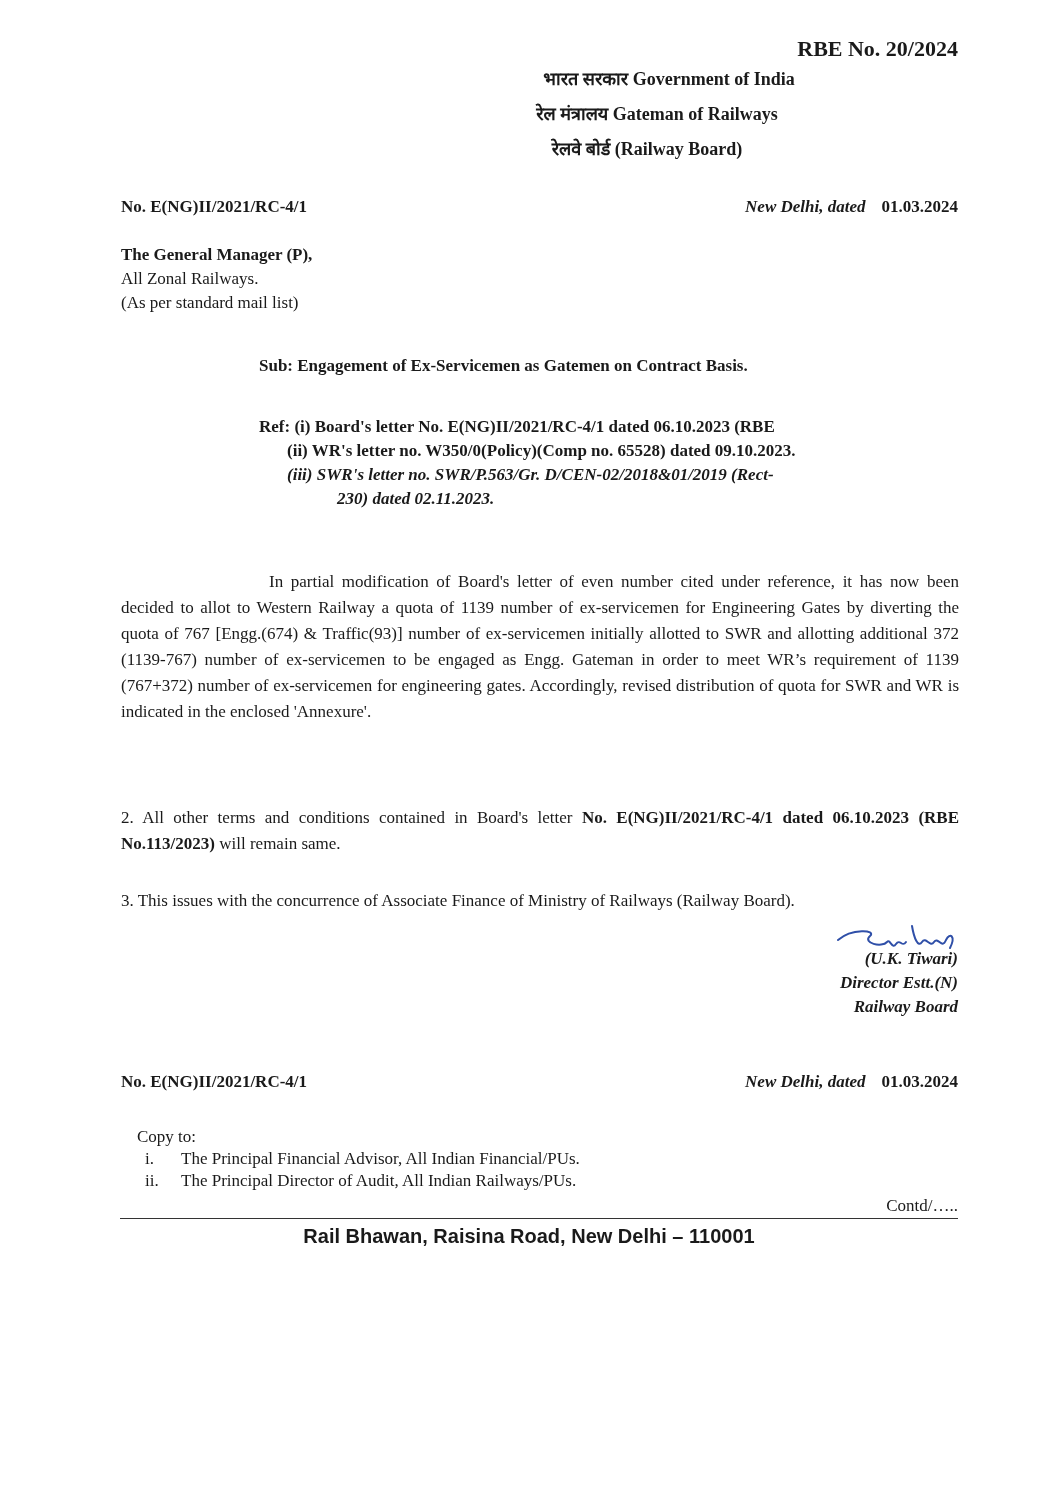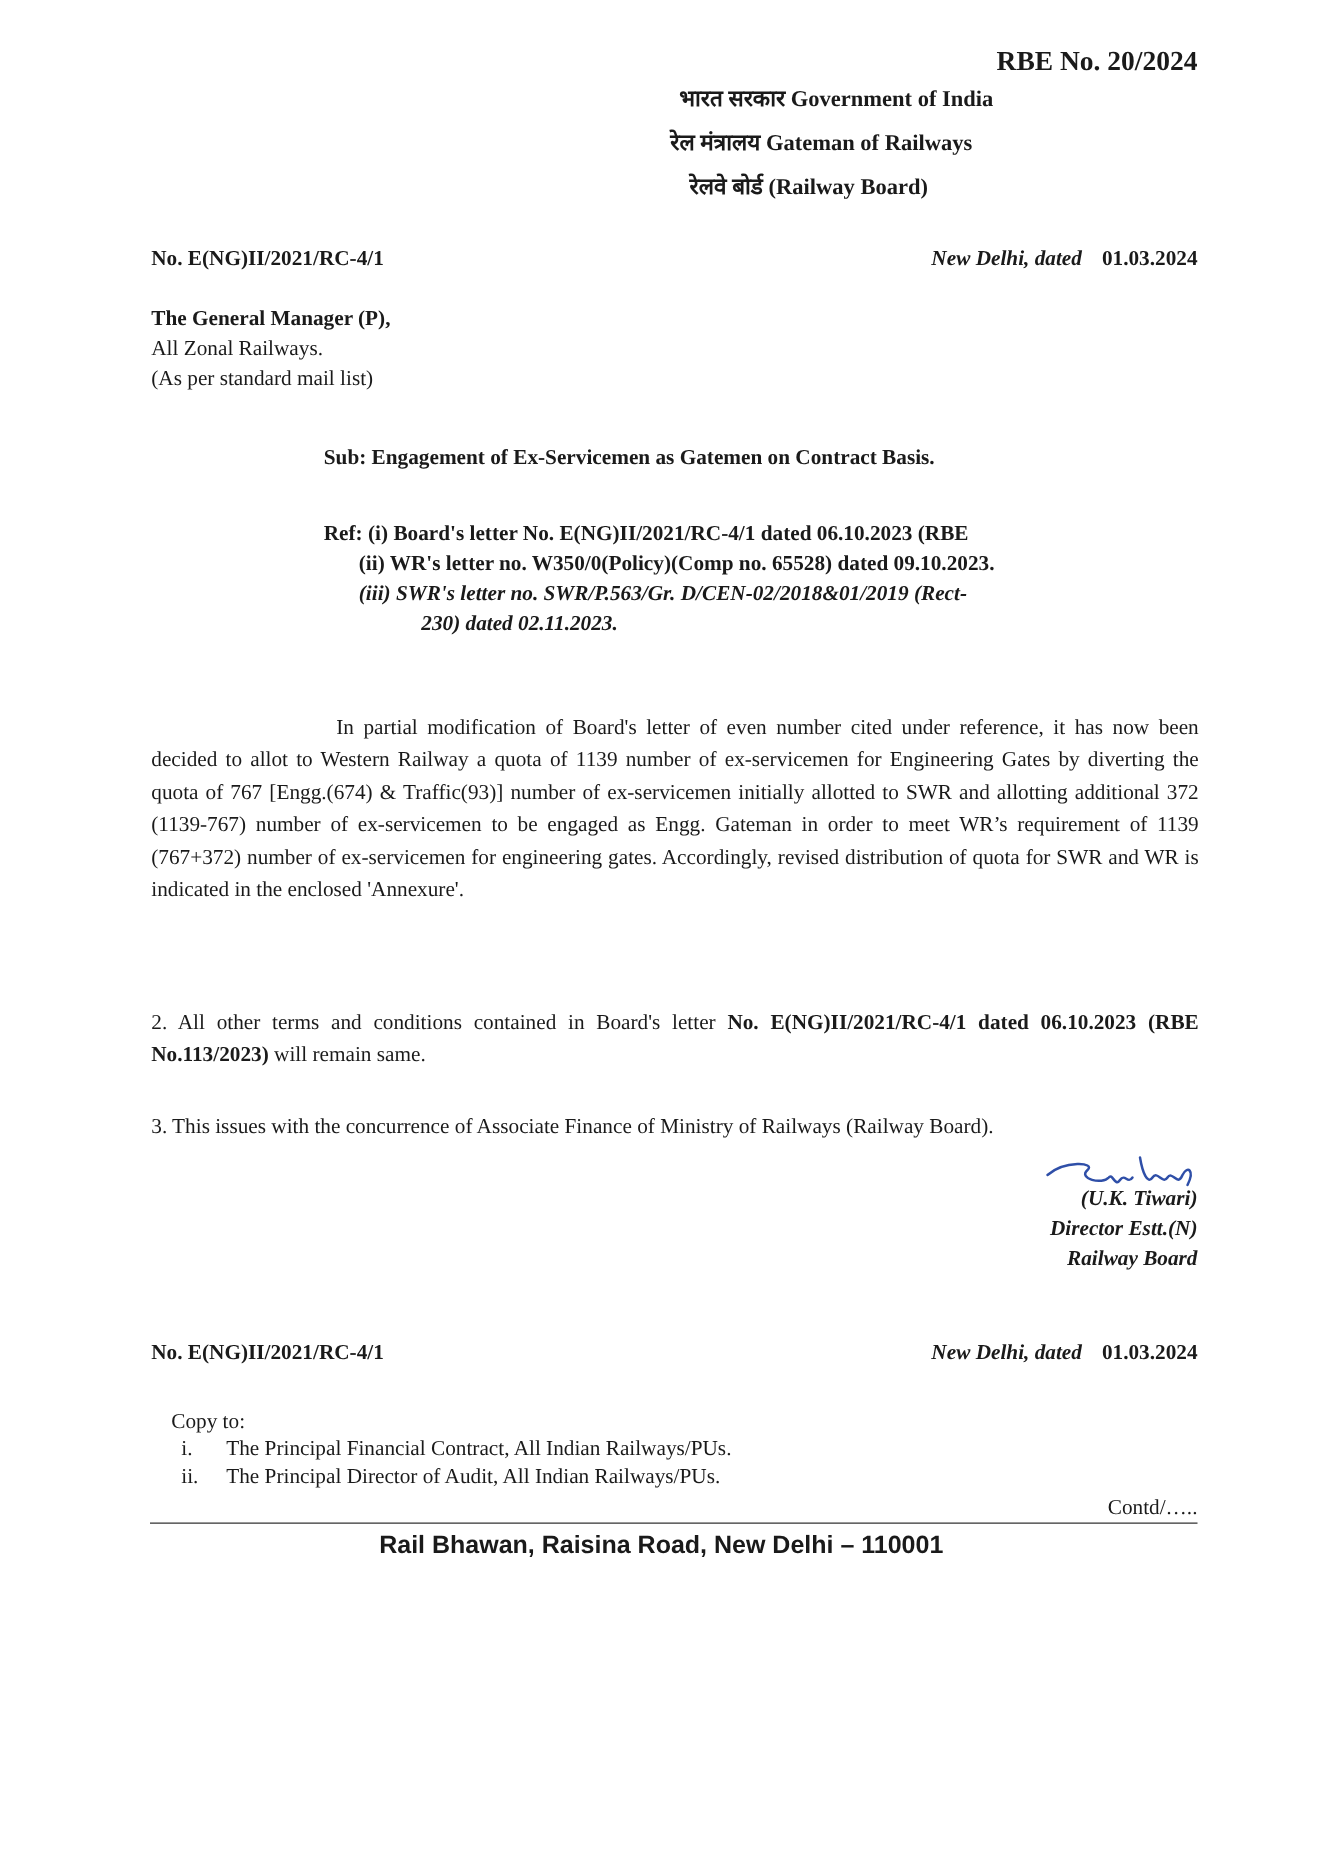--- a/index.html
+++ b/index.html
@@ -117,21 +117,21 @@
 
 <div id="ref-no-bottom" class="abs t b">No. E(NG)II/2021/RC-4/1</div>
 <div id="dated-bottom" class="abs t b">
   <span class="dlabel">New Delhi, dated</span><span>01.03.2024</span>
 </div>
 
 <div id="copyto" class="abs t">
   <div>Copy to:</div>
   <div class="item">
     <span class="num">i.</span>
-    <span>The Principal Financial Contract, All Indian Railways/PUs.</span>
+    <span>The Principal Financial Advisor, All Indian Financial/PUs.</span>
   </div>
   <div class="item">
     <span class="num">ii.</span>
     <span>The Principal Director of Audit, All Indian Railways/PUs.</span>
   </div>
 </div>
 
 <div id="contd" class="abs t">Contd/…..</div>
 <div id="footer-line" class="abs"></div>
 <div id="footer-addr" class="abs">Rail Bhawan, Raisina Road, New Delhi – 110001</div>

